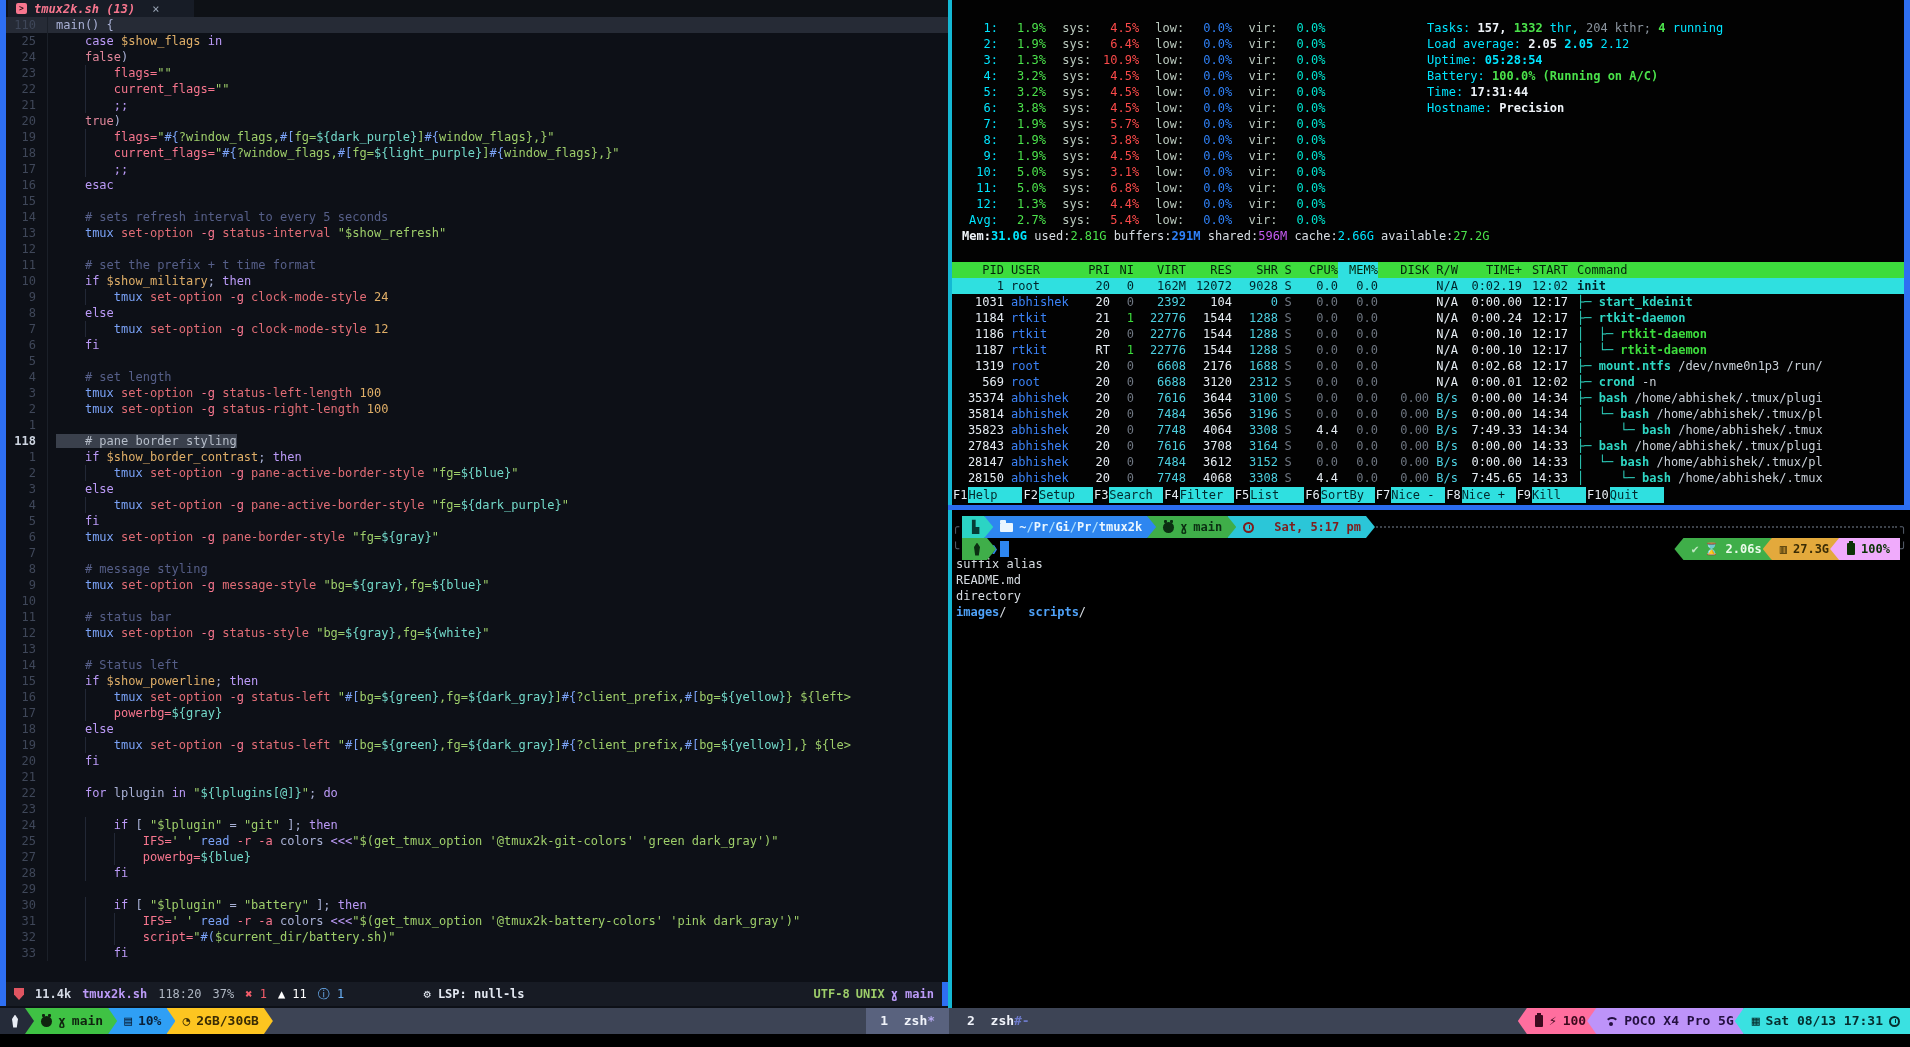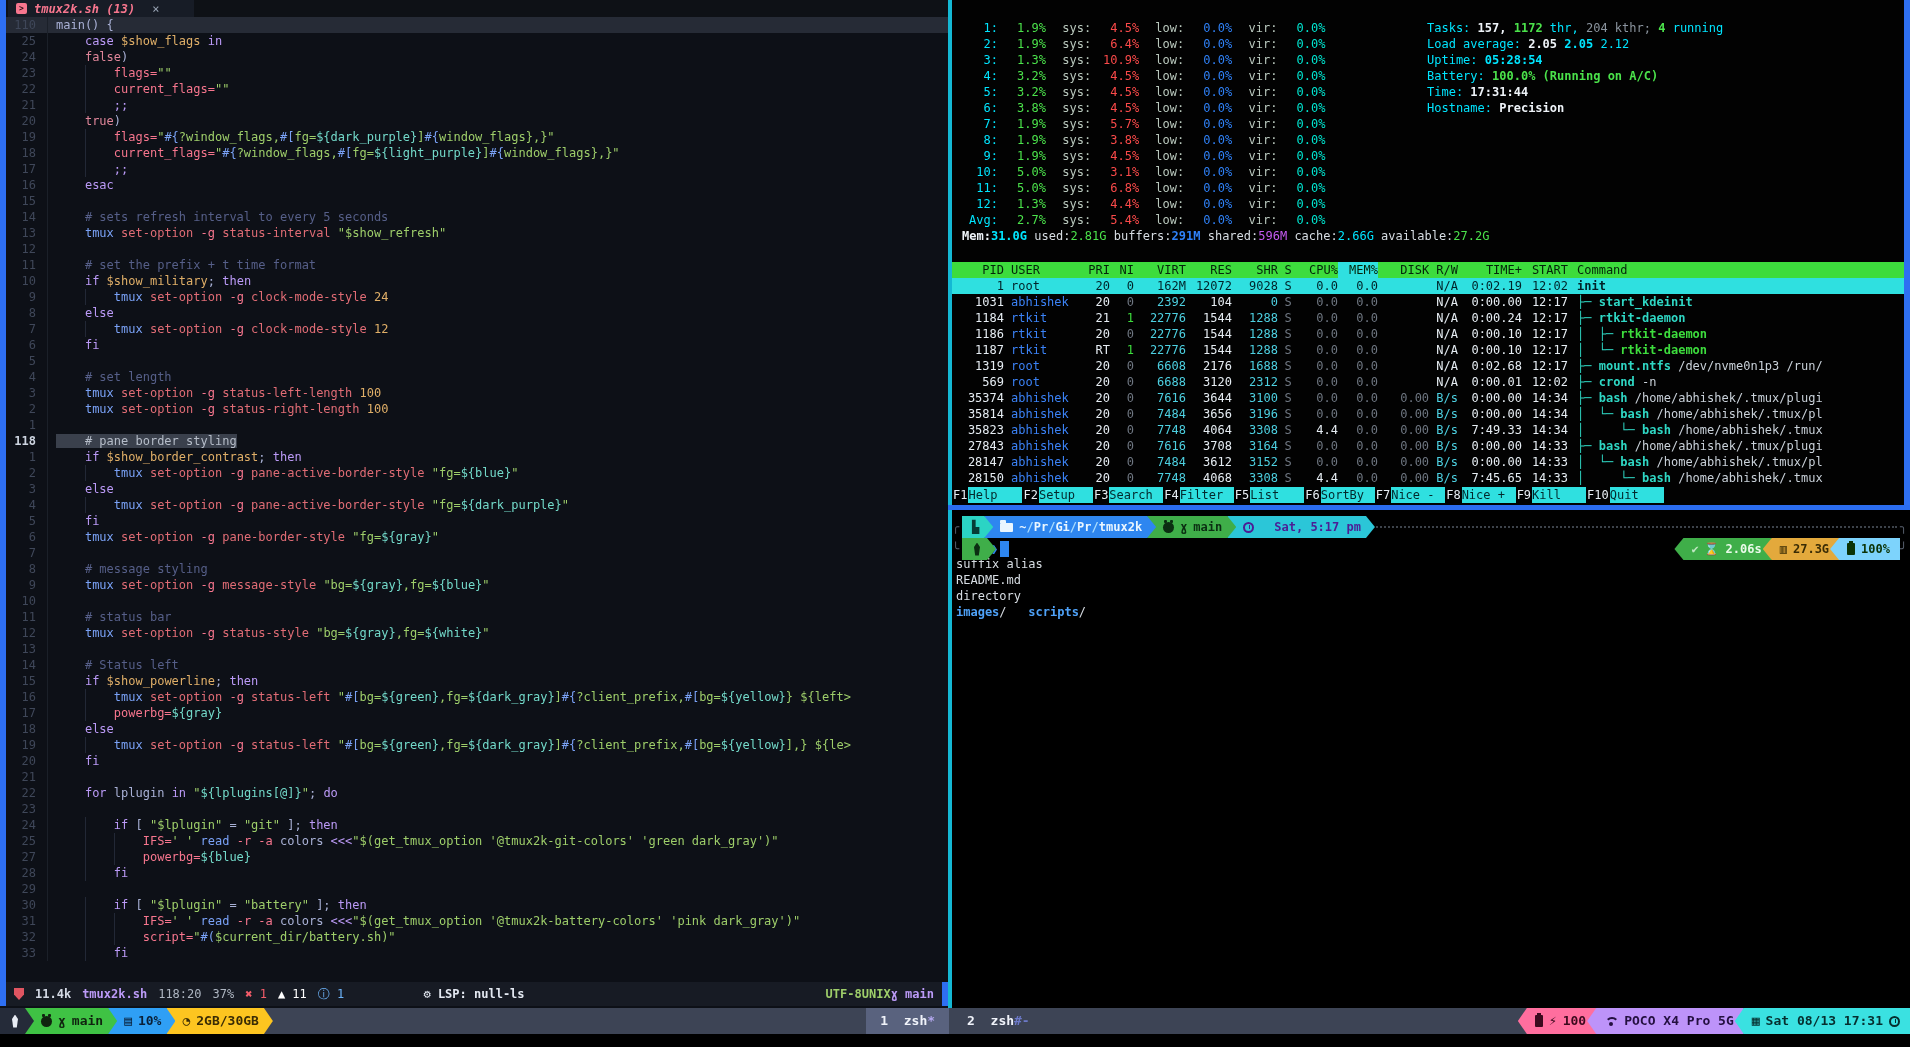--- a/index.html
+++ b/index.html
@@ -35,21 +35,21 @@
   .tk-num{color:#e0af68;}
   .tk-opt{color:#e06c75;}
   .tk-op{color:#bb9af7;}
   .tk-var{color:#e0af68;}
 
   
   #statusline{position:absolute;left:0;top:982px;width:948px;height:24px;background:#171b24;display:flex;align-items:center;box-sizing:border-box;padding:0 14px;color:#aeb6c2;}
   #statusline .cap{position:absolute;top:0;width:6px;height:24px;background:#2e6ff2;}
   #sl-left{display:flex;align-items:center;gap:11px;}
   #sl-center{position:absolute;left:0;right:0;text-align:center;color:#e4e9f2;font-weight:bold;}
-  #sl-right{margin-left:auto;display:flex;align-items:center;gap:0;}
+  #sl-right{margin-left:auto;display:flex;align-items:center;gap:6px;}
   .sl-size{color:#d5dbe6;font-weight:bold;}
   .sl-file{color:#bb9af7;font-weight:bold;}
   .sl-err{color:#f45c6a;} .sl-warn{color:#ffffff;} .sl-info{color:#6cb2f7;}
   .sl-enc{color:#9ece6a;font-weight:bold;}
   .sl-branch{color:#bb9af7;font-weight:bold;}
   .i-shield{display:inline-block;width:10px;height:12px;background:#e05561;clip-path:polygon(0 0,100% 0,100% 55%,50% 100%,0 55%);}
 
   
   #vborder{position:absolute;left:948px;top:0;width:4px;height:1008px;background:#14b8d4;}
   #rstripe{position:absolute;left:1904px;top:0;width:6px;height:505px;background:#2e6ff2;}
@@ -250,21 +250,21 @@
         <div class="cpu-row"><span class="cpu-id">6:</span><span class="cpu-v c-green">3.8%</span><span class="cpu-l"> sys:</span><span class="cpu-v c-red">4.5%</span><span class="cpu-l"> low:</span><span class="cpu-v c-blue">0.0%</span><span class="cpu-l"> vir:</span><span class="cpu-v c-teal">0.0%</span></div>
         <div class="cpu-row"><span class="cpu-id">7:</span><span class="cpu-v c-green">1.9%</span><span class="cpu-l"> sys:</span><span class="cpu-v c-red">5.7%</span><span class="cpu-l"> low:</span><span class="cpu-v c-blue">0.0%</span><span class="cpu-l"> vir:</span><span class="cpu-v c-teal">0.0%</span></div>
         <div class="cpu-row"><span class="cpu-id">8:</span><span class="cpu-v c-green">1.9%</span><span class="cpu-l"> sys:</span><span class="cpu-v c-red">3.8%</span><span class="cpu-l"> low:</span><span class="cpu-v c-blue">0.0%</span><span class="cpu-l"> vir:</span><span class="cpu-v c-teal">0.0%</span></div>
         <div class="cpu-row"><span class="cpu-id">9:</span><span class="cpu-v c-green">1.9%</span><span class="cpu-l"> sys:</span><span class="cpu-v c-red">4.5%</span><span class="cpu-l"> low:</span><span class="cpu-v c-blue">0.0%</span><span class="cpu-l"> vir:</span><span class="cpu-v c-teal">0.0%</span></div>
         <div class="cpu-row"><span class="cpu-id">10:</span><span class="cpu-v c-green">5.0%</span><span class="cpu-l"> sys:</span><span class="cpu-v c-red">3.1%</span><span class="cpu-l"> low:</span><span class="cpu-v c-blue">0.0%</span><span class="cpu-l"> vir:</span><span class="cpu-v c-teal">0.0%</span></div>
         <div class="cpu-row"><span class="cpu-id">11:</span><span class="cpu-v c-green">5.0%</span><span class="cpu-l"> sys:</span><span class="cpu-v c-red">6.8%</span><span class="cpu-l"> low:</span><span class="cpu-v c-blue">0.0%</span><span class="cpu-l"> vir:</span><span class="cpu-v c-teal">0.0%</span></div>
         <div class="cpu-row"><span class="cpu-id">12:</span><span class="cpu-v c-green">1.3%</span><span class="cpu-l"> sys:</span><span class="cpu-v c-red">4.4%</span><span class="cpu-l"> low:</span><span class="cpu-v c-blue">0.0%</span><span class="cpu-l"> vir:</span><span class="cpu-v c-teal">0.0%</span></div>
         <div class="cpu-row"><span class="cpu-id">Avg:</span><span class="cpu-v c-green">2.7%</span><span class="cpu-l"> sys:</span><span class="cpu-v c-red">5.4%</span><span class="cpu-l"> low:</span><span class="cpu-v c-blue">0.0%</span><span class="cpu-l"> vir:</span><span class="cpu-v c-teal">0.0%</span></div>
       </div>
     <div id="info-lines">
-        <div class="segline"><span class="c-cyan">Tasks: </span><span class="c-whiteB">157, </span><span class="c-greenB">1172 </span><span class="c-cyan">thr, </span><span class="c-gray">204 kthr; </span><span class="c-greenB">4 </span><span class="c-cyan">running</span></div>
+        <div class="segline"><span class="c-cyan">Tasks: </span><span class="c-whiteB">157, </span><span class="c-greenB">1332 </span><span class="c-cyan">thr, </span><span class="c-gray">204 kthr; </span><span class="c-greenB">4 </span><span class="c-cyan">running</span></div>
         <div class="segline"><span class="c-cyan">Load average: </span><span class="c-whiteB">2.05 </span><span class="c-cyanB">2.05 </span><span class="c-cyan">2.12</span></div>
         <div class="segline"><span class="c-cyan">Uptime: </span><span class="c-cyanB">05:28:54</span></div>
         <div class="segline"><span class="c-cyan">Battery: </span><span class="c-greenB">100.0% (Running on A/C)</span></div>
         <div class="segline"><span class="c-cyan">Time: </span><span class="c-whiteB">17:31:44</span></div>
         <div class="segline"><span class="c-cyan">Hostname: </span><span class="c-whiteB">Precision</span></div>
       </div>
     <div id="mem-line"><span class="c-whiteB">Mem:</span><span class="c-cyanB">31.0G</span><span class="c-white"> used:</span><span class="c-green">2.81G</span><span class="c-white"> buffers:</span><span class="c-blueB">291M</span><span class="c-white"> shared:</span><span class="c-magenta">596M</span><span class="c-white"> cache:</span><span class="c-cyan">2.66G</span><span class="c-white"> available:</span><span class="c-green">27.2G</span></div>
     <div id="ptable">
         <div class="trow hdr"><span class="tc tc0">PID</span><span class="tc tc1">USER</span><span class="tc tc2">PRI</span><span class="tc tc3">NI</span><span class="tc tc4">VIRT</span><span class="tc tc5">RES</span><span class="tc tc6">SHR</span><span class="tc tc7">S</span><span class="tc tc8">CPU%</span><span class="tc tc9 sortcol">MEM%</span><span class="tc tc10">DISK R/W</span><span class="tc tc11">TIME+</span><span class="tc tc12">START</span><span class="tc tc13">Command</span></div>
         <div class="trow sel"><span class="tc tc0">1</span><span class="tc tc1 p-user">root</span><span class="tc tc2">20</span><span class="tc tc3 p-dim">0</span><span class="tc tc4 p-virt">162M</span><span class="tc tc5">12072</span><span class="tc tc6 p-shr">9028</span><span class="tc tc7 p-dim">S</span><span class="tc tc8 p-dim">0.0</span><span class="tc tc9 p-dim">0.0</span><span class="tc tc10">N/A</span><span class="tc tc11">0:02.19</span><span class="tc tc12">12:02</span><span class="tc tc13"><span class="p-tree"></span><span class="p-name">init</span></span></div>
@@ -333,21 +333,21 @@
         </div>
         <div class="seg" style="background: rgb(46, 134, 240); color: rgb(234, 246, 255); z-index: 19;">
           <span class="ic i-folder"></span>
           <span>~<span style="color:#a8dcff">/</span>Pr<span style="color:#a8dcff">/</span>Gi<span style="color:#a8dcff">/</span>Pr<span style="color:#a8dcff">/</span>tmux2k</span>
         </div>
         <div class="seg" style="background: rgb(63, 174, 73); color: rgb(11, 46, 18); z-index: 18;">
           <span class="ic i-github"></span>
           <span>ɣ</span>
           <span>main</span>
         </div>
-        <div class="seg" style="background: rgb(43, 198, 216); color: #4c1d95; z-index: 17; gap: 20px;">
+        <div class="seg" style="background: rgb(43, 198, 216); color: #7f1d1d; z-index: 17; gap: 20px;">
           <span class="ic i-clock"></span>
           <span>Sat, 5:17 pm</span>
         </div>
         <div class="dotfill"></div>
         <span class="brk">╮</span>
       </div>
     <div class="pl" id="prompt2">
         <span class="brk">╰</span>
         <div class="seg" style="background: rgb(63, 174, 73); color: rgb(11, 46, 18); z-index: 10;">
           <span class="ic i-rocket"></span>
@@ -357,21 +357,21 @@
         <div style="margin-left: auto; display: flex; align-items: center;">
           <div class="segR" style="background: rgb(63, 174, 73); color: rgb(234, 250, 234); z-index: 5;">
             <span style="opacity: 0.75;">✔</span>
             <span>⌛</span>
             <span>2.06s</span>
           </div>
           <div class="segR" style="background: rgb(227, 169, 60); color: rgb(58, 44, 5); z-index: 6;">
             <span>▥</span>
             <span>27.3G</span>
           </div>
-          <div class="segR" style="background: #7dd3fc; color: rgb(11, 51, 5); z-index: 7;">
+          <div class="segR" style="background: #f0abfc; color: rgb(11, 51, 5); z-index: 7;">
             <span class="ic i-batt"></span>
             <span>100%</span>
           </div>
           <span class="brk">╯</span>
         </div>
       </div>
     <div id="term-out"><div style="height: 16px;">suffix alias</div><div style="height: 16px;">README.md</div><div style="height: 16px;">directory</div><div style="height: 16px;"><span><span class="dirname">images</span><span class="dirslash">/</span></span>   <span><span class="dirname">scripts</span><span class="dirslash">/</span></span></div></div>
   </div>
 
   <div id="tmuxbar">

